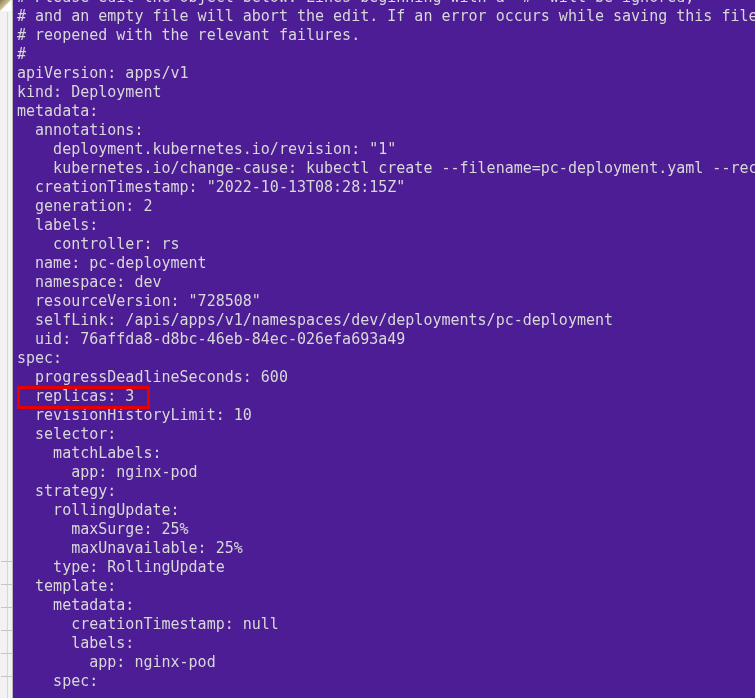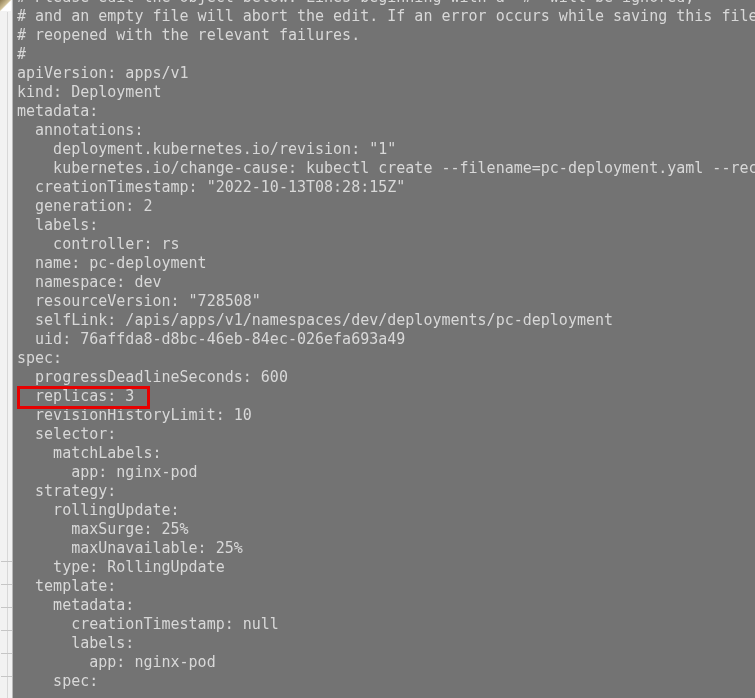--- a/index.html
+++ b/index.html
@@ -106,19 +106,19 @@
     <div class="strip-icon"></div>
     <div class="strip-edge"></div>
     <div class="strip-divider" style="top:561px;"></div>
     <div class="strip-divider" style="top:584px;"></div>
     <div class="strip-divider" style="top:607px;"></div>
     <div class="strip-divider" style="top:630px;"></div>
     <div class="strip-divider" style="top:653px;"></div>
     <div class="strip-divider" style="top:676px;"></div>
   </div>
 
-  <div id="terminal" style="background: #737373; left: 13px; padding-left: 39px;">
+  <div id="terminal" style="background: #4c1d95; left: 13px; padding-left: 39px;">
     <div id="code-lines" style="font-size: 15px; line-height: 19px; color: rgb(216, 216, 216);"><div class="line" style="height: 19px;"># Please edit the object below. Lines beginning with a '#' will be ignored,</div><div class="line" style="height: 19px;"># and an empty file will abort the edit. If an error occurs while saving this file</div><div class="line" style="height: 19px;"># reopened with the relevant failures.</div><div class="line" style="height: 19px;">#</div><div class="line" style="height: 19px;">apiVersion: apps/v1</div><div class="line" style="height: 19px;">kind: Deployment</div><div class="line" style="height: 19px;">metadata:</div><div class="line" style="height: 19px;">  annotations:</div><div class="line" style="height: 19px;">    deployment.kubernetes.io/revision: "1"</div><div class="line" style="height: 19px;">    kubernetes.io/change-cause: kubectl create --filename=pc-deployment.yaml --rec</div><div class="line" style="height: 19px;">  creationTimestamp: "2022-10-13T08:28:15Z"</div><div class="line" style="height: 19px;">  generation: 2</div><div class="line" style="height: 19px;">  labels:</div><div class="line" style="height: 19px;">    controller: rs</div><div class="line" style="height: 19px;">  name: pc-deployment</div><div class="line" style="height: 19px;">  namespace: dev</div><div class="line" style="height: 19px;">  resourceVersion: "728508"</div><div class="line" style="height: 19px;">  selfLink: /apis/apps/v1/namespaces/dev/deployments/pc-deployment</div><div class="line" style="height: 19px;">  uid: 76affda8-d8bc-46eb-84ec-026efa693a49</div><div class="line" style="height: 19px;">spec:</div><div class="line" style="height: 19px;">  progressDeadlineSeconds: 600</div><div class="line" style="height: 19px;">  replicas: 3</div><div class="line" style="height: 19px;">  revisionHistoryLimit: 10</div><div class="line" style="height: 19px;">  selector:</div><div class="line" style="height: 19px;">    matchLabels:</div><div class="line" style="height: 19px;">      app: nginx-pod</div><div class="line" style="height: 19px;">  strategy:</div><div class="line" style="height: 19px;">    rollingUpdate:</div><div class="line" style="height: 19px;">      maxSurge: 25%</div><div class="line" style="height: 19px;">      maxUnavailable: 25%</div><div class="line" style="height: 19px;">    type: RollingUpdate</div><div class="line" style="height: 19px;">  template:</div><div class="line" style="height: 19px;">    metadata:</div><div class="line" style="height: 19px;">      creationTimestamp: null</div><div class="line" style="height: 19px;">      labels:</div><div class="line" style="height: 19px;">        app: nginx-pod</div><div class="line" style="height: 19px;">    spec:</div></div>
   </div>
 
   <div id="replicas-highlight" style="left: 17px; top: 386px; width: 133px; height: 23px; border-color: rgb(230, 0, 0); border-width: 3px;"></div>
 
 </div>
 
 </body></html>

